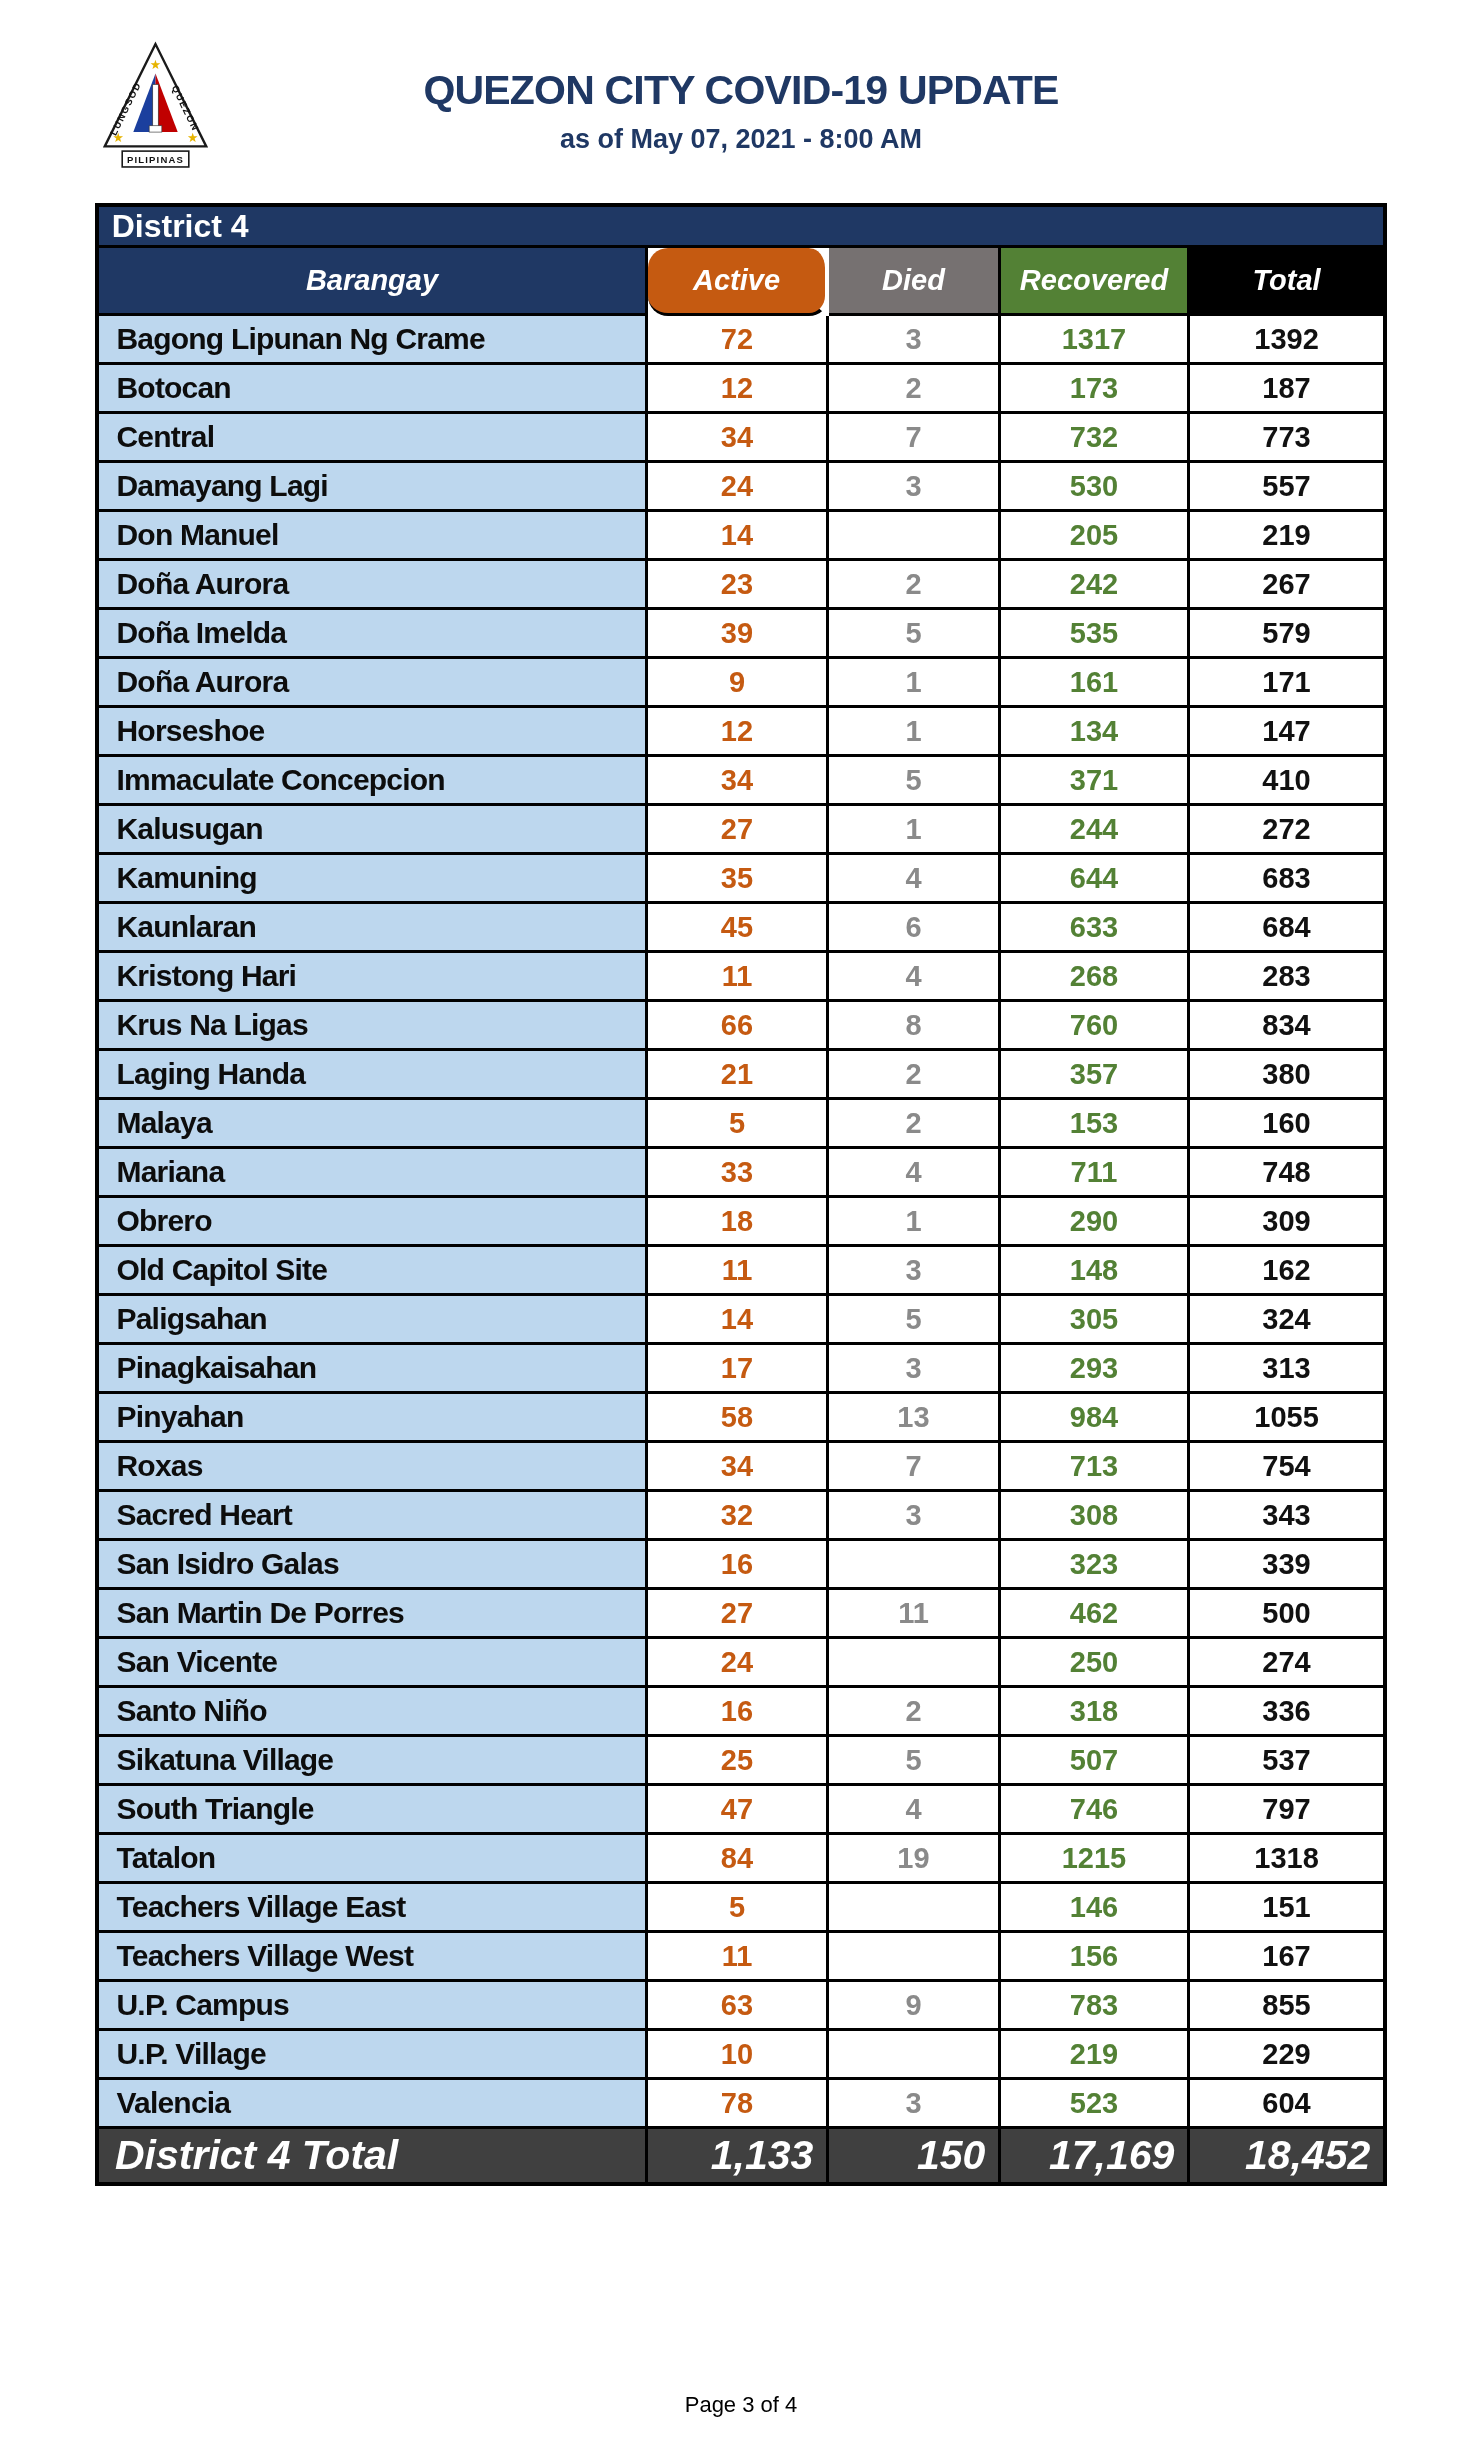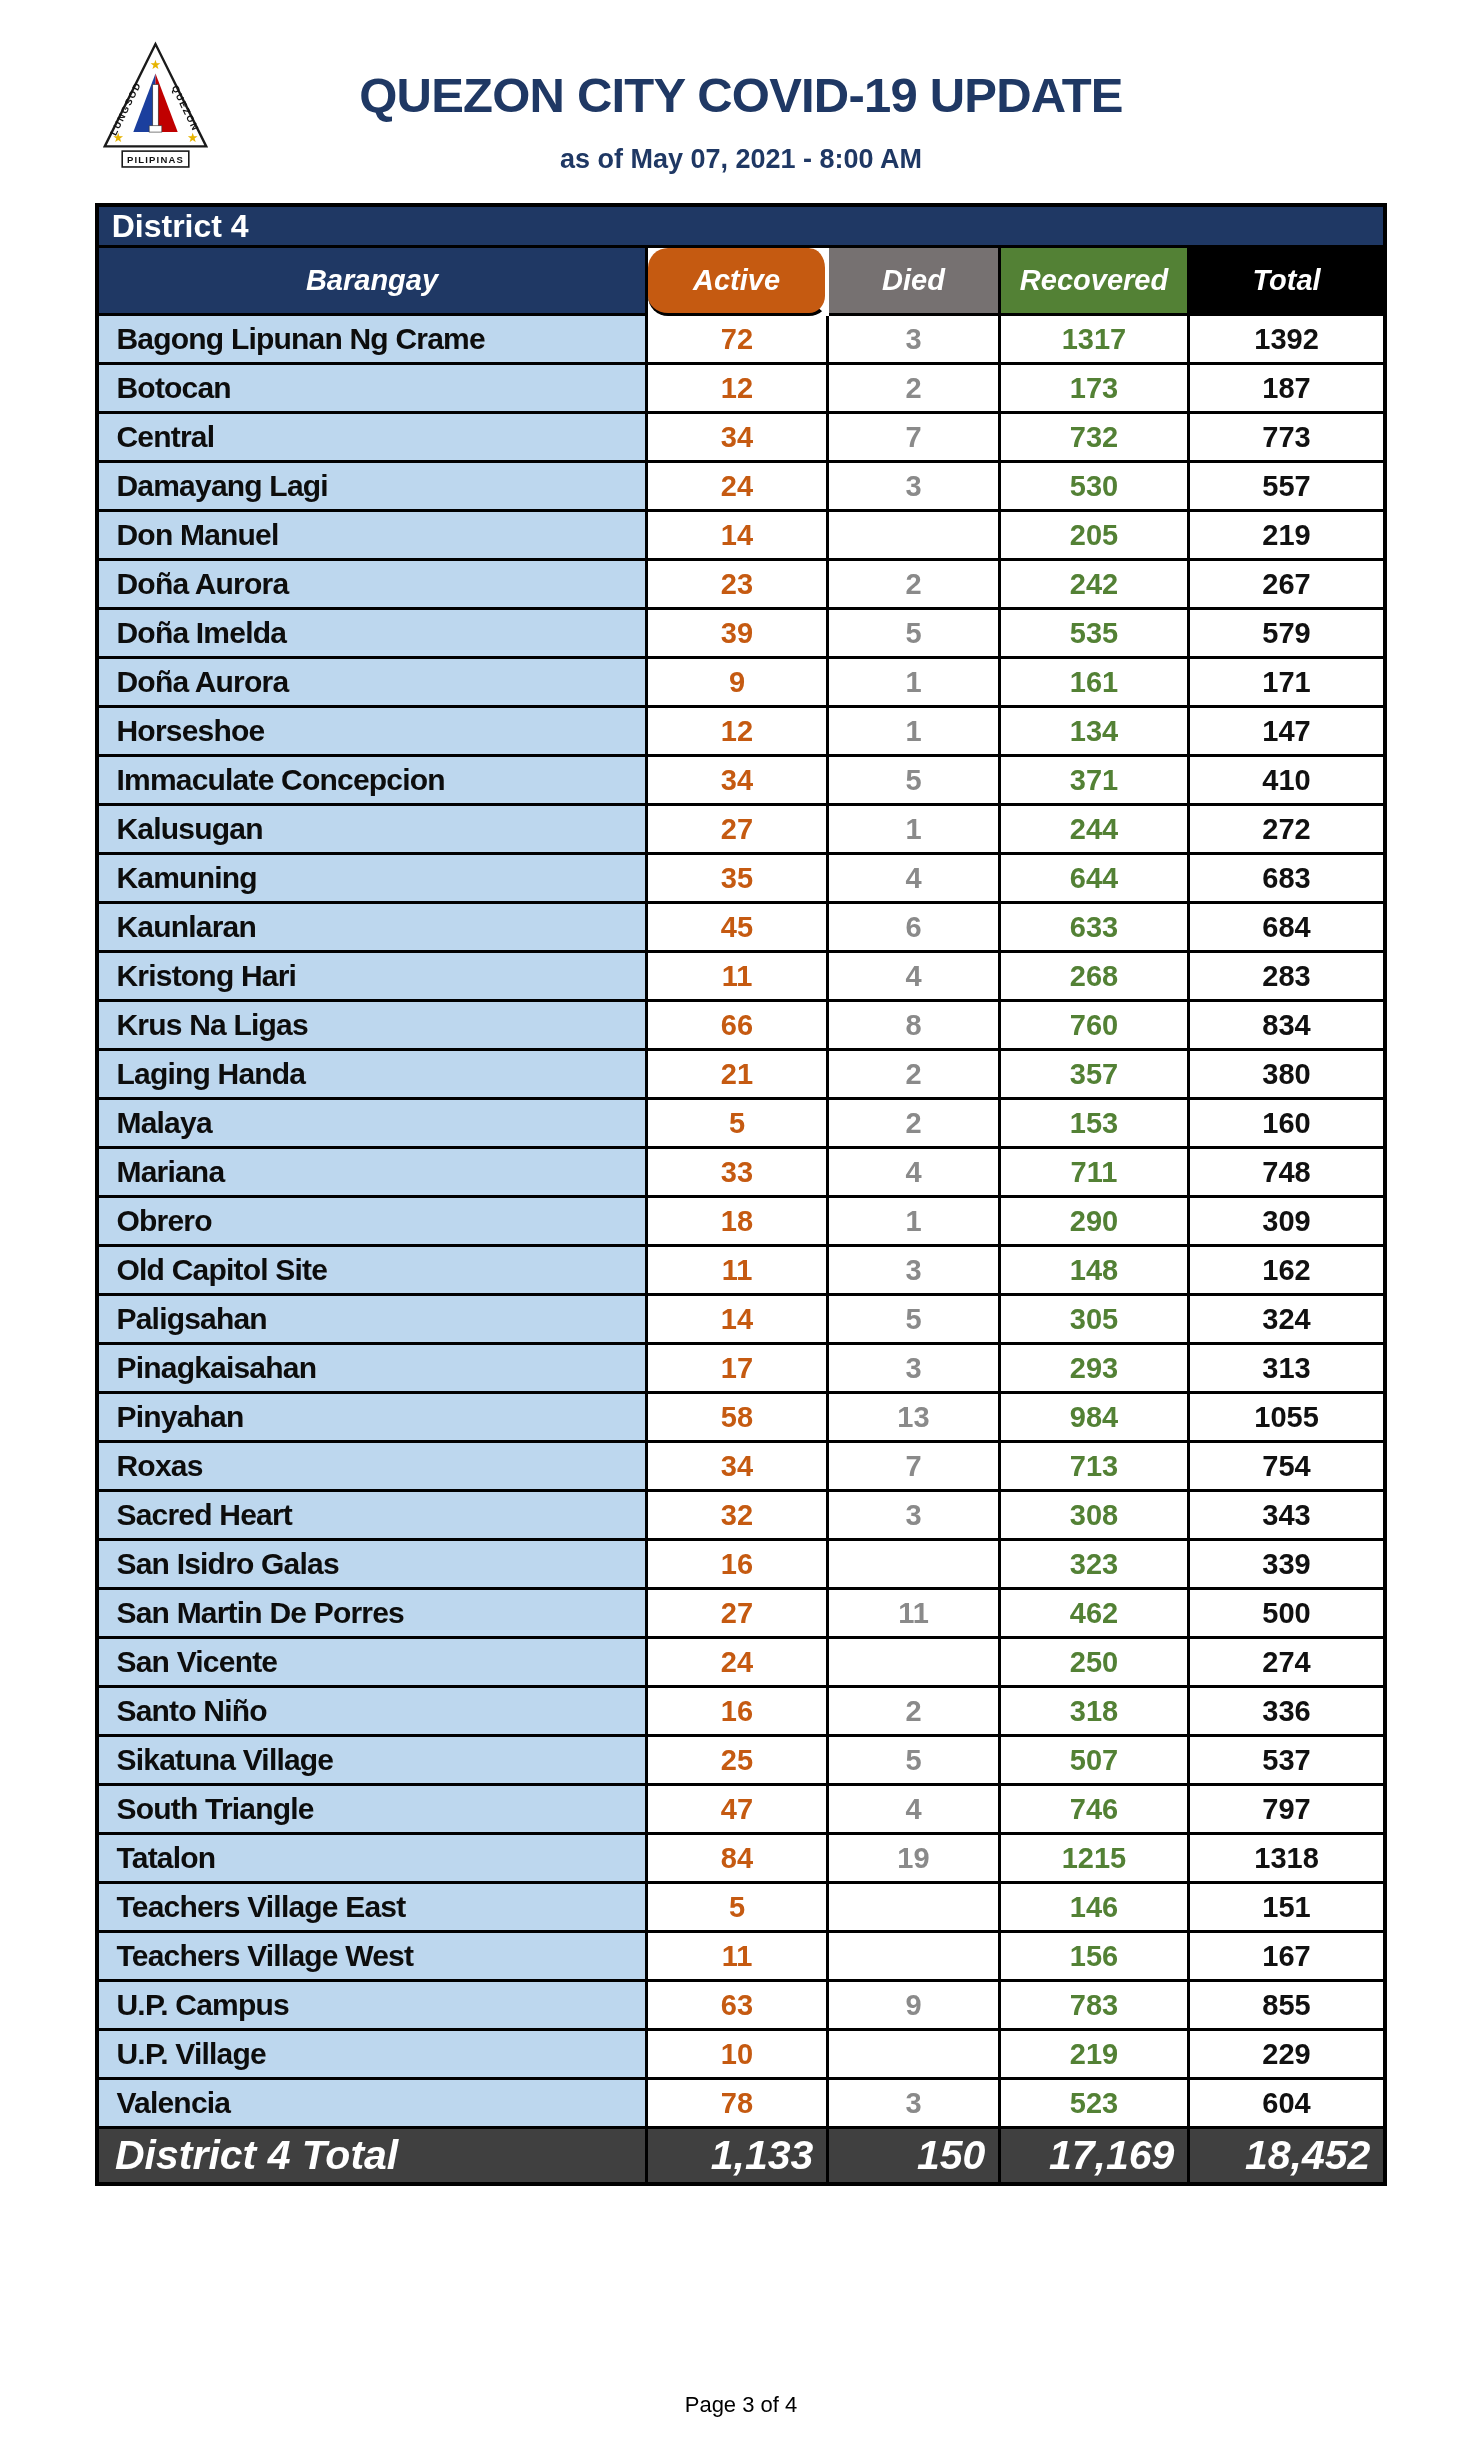--- a/index.html
+++ b/index.html
@@ -19,29 +19,29 @@
     top: 40px;
     width: 111px;
     height: 135px;
   }
   .title {
     position: absolute;
     top: 67px;
     left: 0;
     width: 100%;
     text-align: center;
-    font-size: 49px;
+    font-size: 41px;
     font-weight: 700;
     letter-spacing: -0.8px;
     color: #1F3864;
     margin: 0;
   }
   .subtitle {
     position: absolute;
-    top: 144px;
+    top: 124px;
     left: 0;
     width: 100%;
     text-align: center;
     font-size: 27px;
     font-weight: 700;
     color: #1F3864;
     margin: 0;
   }
 
   

